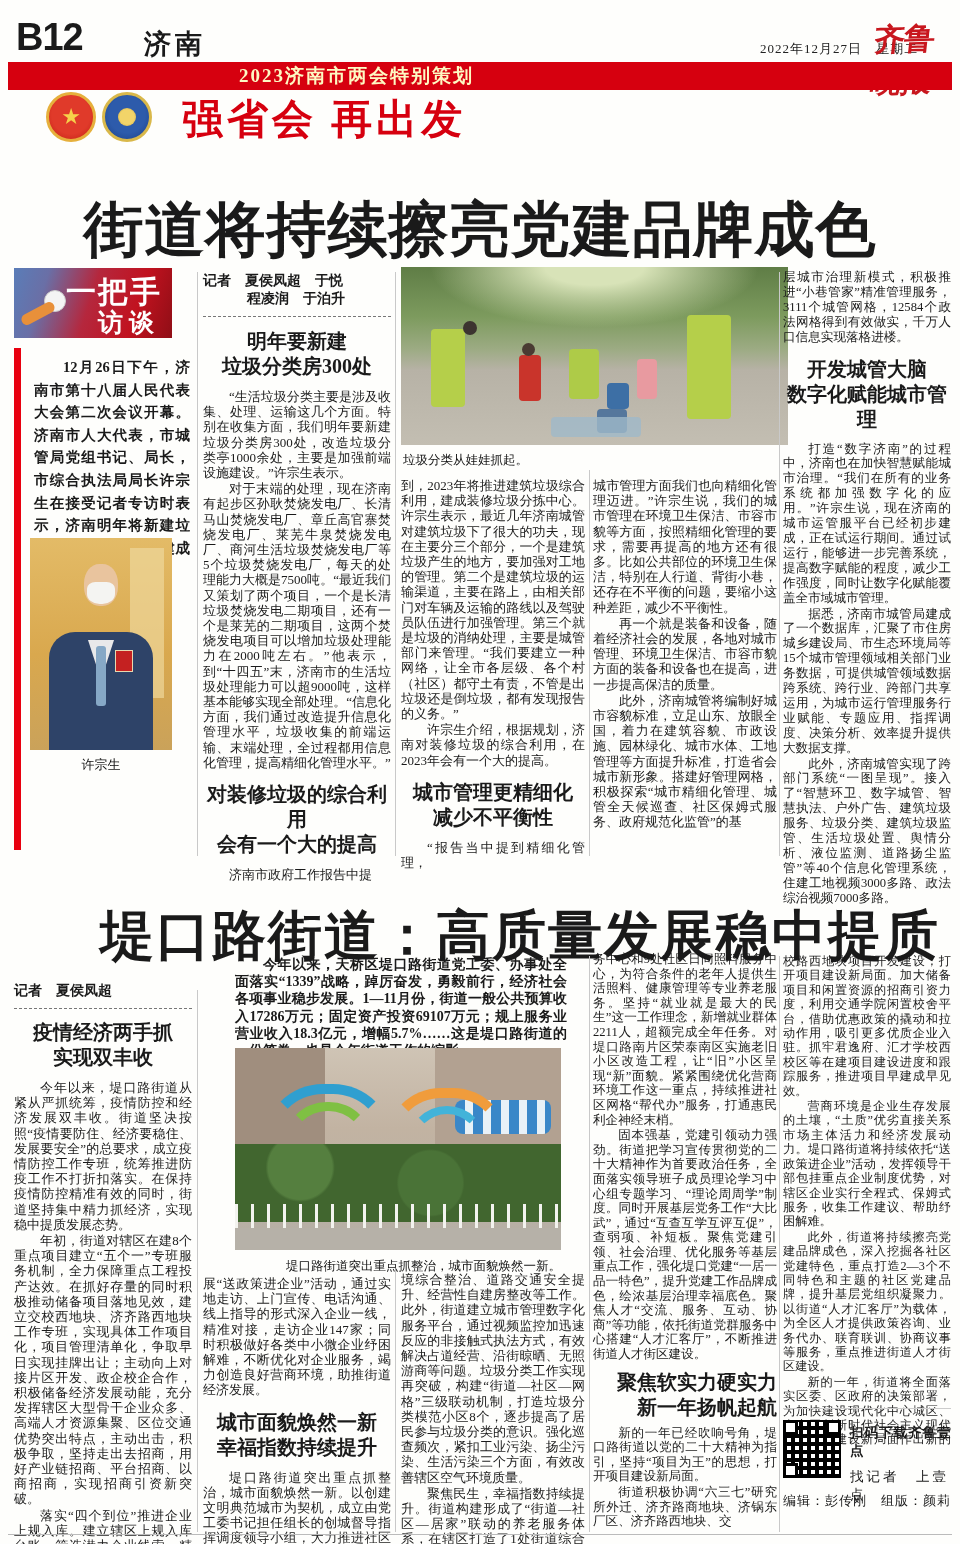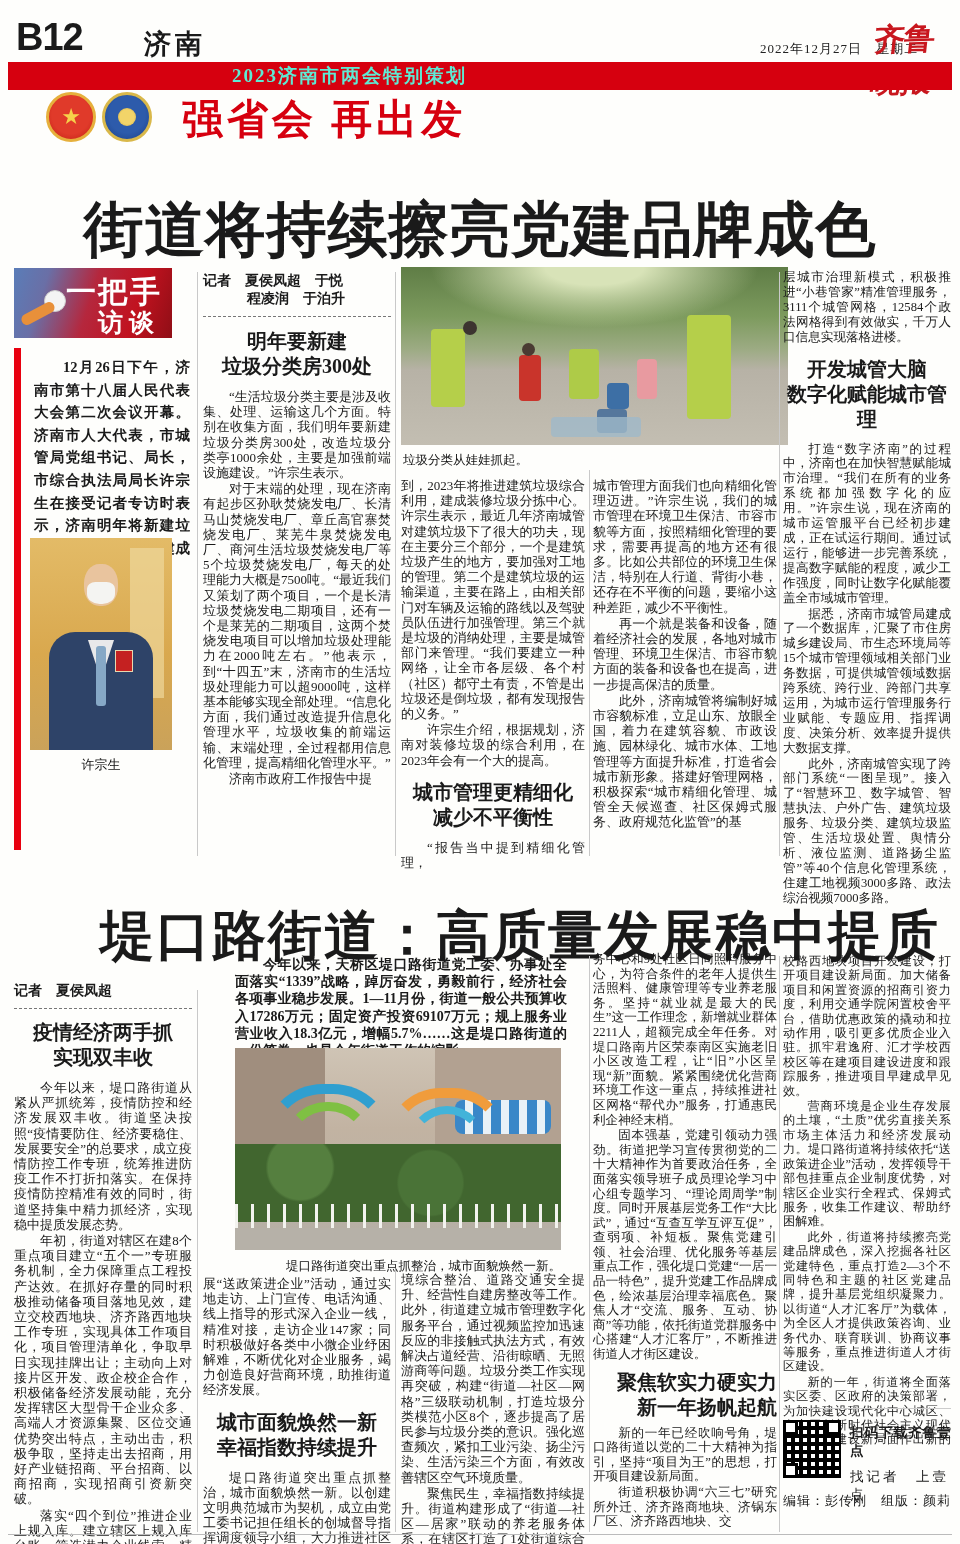--- a/index.html
+++ b/index.html
@@ -6,21 +6,21 @@
   .page{position:relative;width:960px;height:1544px;background:#fefefc;overflow:hidden;
         font-family:"Liberation Serif","DejaVu Serif",serif;color:#1a1a1a;margin:0 auto;}
   .abs{position:absolute;}
   
   #hdr-edition{left:16px;top:16px;font-family:"Liberation Sans",sans-serif;font-size:38px;font-weight:bold;letter-spacing:-1px;}
   #hdr-section{left:104px;top:26px;font-size:27px;font-weight:600;letter-spacing:4px;margin-left:40px;}
   #hdr-date{left:760px;top:40px;font-size:13px;color:#222;letter-spacing:1px;}
   #hdr-mast{left:872px;top:18px;font-size:31px;font-weight:900;color:#c8171e;
             transform:skewX(-8deg) rotate(-2deg);letter-spacing:-1px;}
   #banner{left:8px;top:62px;width:944px;height:28px;background:#d6000f;}
-  #banner span{position:absolute;left:224px;top:0;line-height:28px;color:#5eead4;font-size:19px;font-weight:bold;letter-spacing:2px;}
+  #banner span{position:absolute;left:231px;top:0;line-height:28px;color:#fef9c3;font-size:19px;font-weight:bold;letter-spacing:2px;}
   .emblem{width:50px;height:50px;border-radius:50%;box-sizing:border-box;text-align:center;}
   #emblem1{left:46px;top:92px;background:radial-gradient(circle at 50% 45%,#e03a2a 0 58%,#bf1d12 100%);border:3px solid #e6b03c;}
   #emblem1 span{color:#f6d14a;font-size:22px;line-height:44px;}
   #emblem2{left:102px;top:92px;background:radial-gradient(circle at 50% 45%,#2d5bab 0 55%,#1b3f86 100%);border:3px solid #d9b84a;}
   #emblem2 span{display:inline-block;width:18px;height:18px;margin-top:13px;border-radius:50%;background:radial-gradient(circle,#f2d469 0 55%,#caa23a 100%);}
   #slogan{left:182px;top:92px;font-size:41px;font-weight:900;color:#d6000f;letter-spacing:4px;font-family:Liberation Serif, serif;}
   
   #a1-kicker{left:0;top:156px;width:960px;text-align:center;font-size:26px;font-weight:600;letter-spacing:1px;}
   #a1-headline{left:0;top:190px;width:960px;text-align:center;font-size:60px;font-weight:900;letter-spacing:1px;}
   
@@ -145,20 +145,24 @@
     <div class="byline">
       <div><span>记者</span>　<span>夏侯凤超　于悦</span></div>
       <div class="bl2">程凌润　于泊升</div>
     </div>
     <div class="sub">
       <div>明年要新建</div>
       <div>垃圾分类房300处</div>
     </div>
     <p class="bp">“生活垃圾分类主要是涉及收集、处理、运输这几个方面。特别在收集方面，我们明年要新建垃圾分类房300处，改造垃圾分类亭1000余处，主要是加强前端设施建设。”许宗生表示。</p>
     <p class="bp">对于末端的处理，现在济南有起步区孙耿焚烧发电厂、长清马山焚烧发电厂、章丘高官寨焚烧发电厂、莱芜牛泉焚烧发电厂、商河生活垃圾焚烧发电厂等5个垃圾焚烧发电厂，每天的处理能力大概是7500吨。“最近我们又策划了两个项目，一个是长清垃圾焚烧发电二期项目，还有一个是莱芜的二期项目，这两个焚烧发电项目可以增加垃圾处理能力在2000吨左右。”他表示，到“十四五”末，济南市的生活垃圾处理能力可以超9000吨，这样基本能够实现全部处理。“信息化方面，我们通过改造提升信息化管理水平，垃圾收集的前端运输、末端处理，全过程都用信息化管理，提高精细化管理水平。”</p>
+    <div class="sub">
+      <div>对装修垃圾的综合利用</div>
+      <div>会有一个大的提高</div>
+    </div>
     <p class="bp">济南市政府工作报告中提</p>
   </div>
 
   <div class="abs" id="a1-photo2">
     <span class="p2-sun"></span>
     <span class="p2-fig" style="left:30px;top:62px;width:34px;height:78px;background:#b5cf4a;"></span>
     <span class="p2-fig" style="left:62px;top:54px;width:14px;height:14px;border-radius:50%;background:#3c3430;"></span>
     <span class="p2-fig" style="left:118px;top:88px;width:22px;height:46px;background:#c9342b;"></span>
     <span class="p2-fig" style="left:121px;top:76px;width:13px;height:13px;border-radius:50%;background:#4a3b33;"></span>
     <span class="p2-fig" style="left:168px;top:82px;width:30px;height:50px;background:#aecb48;"></span>

